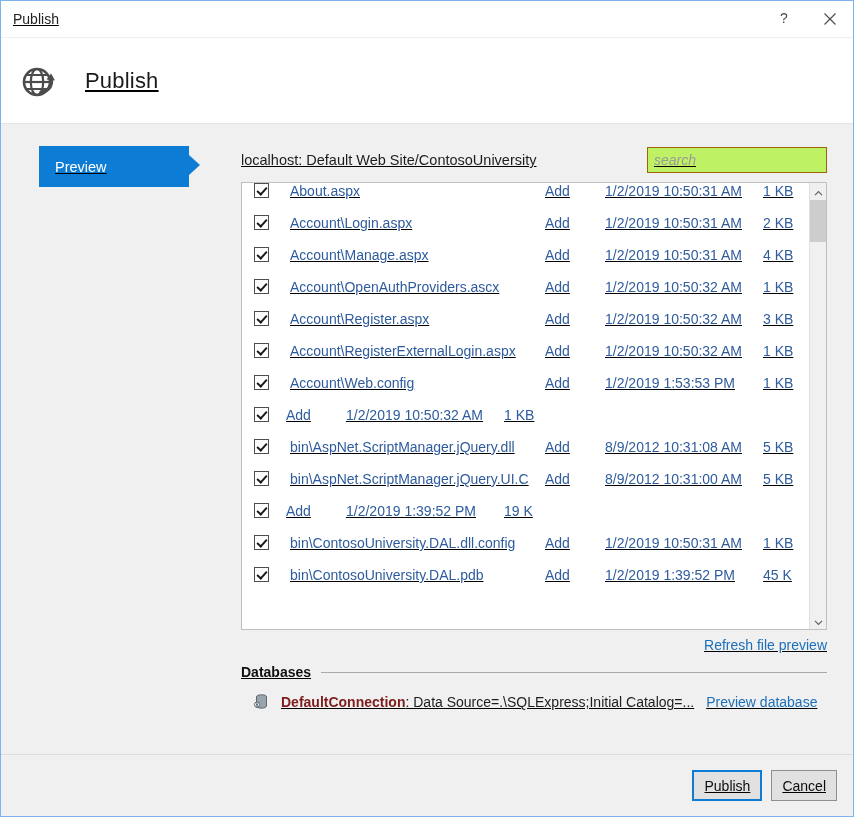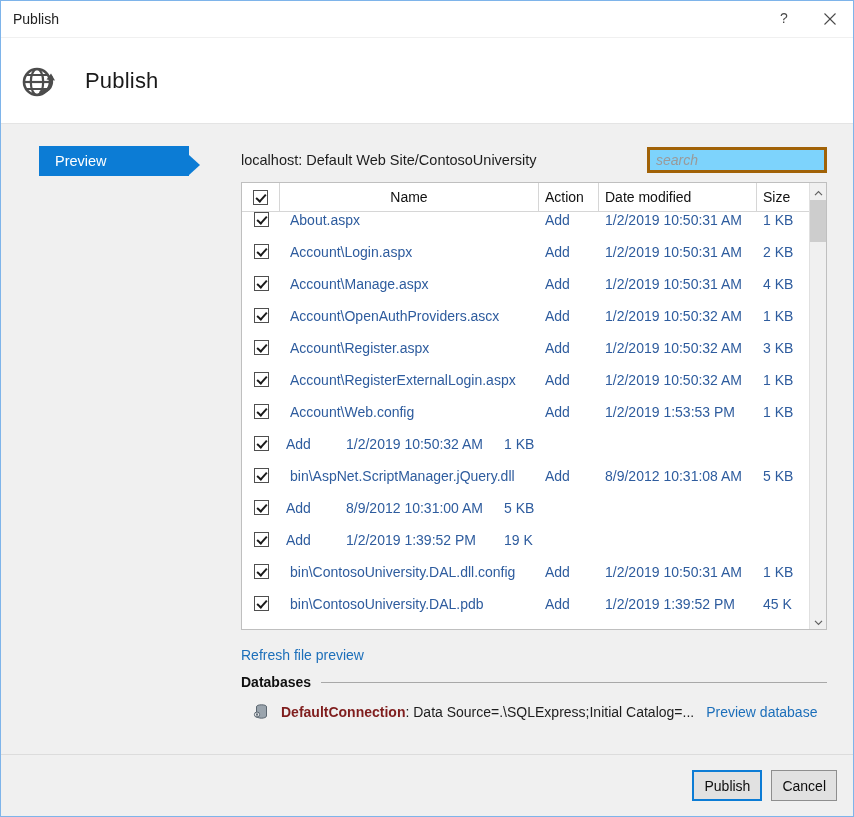--- a/index.html
+++ b/index.html
@@ -17,20 +17,21 @@
 
   .window {
     position: relative;
     width: 854px;
     height: 817px;
     box-sizing: border-box;
     border: 1px solid #7eb4ea;
     background: #f0f0f0;
     display: flex;
     flex-direction: column;
+    text-decoration: underline;
   }
 
   
   .titlebar {
     height: 36px;
     flex: 0 0 36px;
     background: #ffffff;
     display: flex;
     align-items: center;
     position: relative;
@@ -105,21 +106,21 @@
   .sidebar {
     width: 240px;
     flex: 0 0 240px;
     padding-top: 22px;
     box-sizing: border-box;
   }
   .nav-tab {
     position: relative;
     margin-left: 38px;
     width: 150px;
-    height: 30px;
+    height: 41px;
     background: #0c7cd5;
     display: flex;
     align-items: center;
     box-sizing: border-box;
     cursor: default;
   }
   .nav-tab .nav-label {
     color: #ffffff;
     font-size: 14.5px;
     padding-left: 16px;
@@ -153,22 +154,22 @@
     margin-bottom: 8px;
   }
   .site-path {
     font-size: 14.5px;
     color: #1d1d1d;
   }
   .search-box {
     width: 180px;
     height: 26px;
     box-sizing: border-box;
-    border: 3px solid #a16207;
-    background: #7dd3fc;
+    border: 1px solid #a16207;
+    background: #bef264;
     font-family: "Liberation Sans", sans-serif;
     font-size: 14px;
     font-style: italic;
     color: #333;
     padding: 0 6px;
   }
   .search-box::placeholder {
     color: #9a9a9a;
     font-style: italic;
     opacity: 1;
@@ -291,21 +292,22 @@
     left: 0;
     width: 100%;
     height: 42px;
     background: #cdcdcd;
     cursor: default;
   }
 
   
   .refresh-row {
     display: flex;
-    margin-top: 17px;
+    justify-content: flex-end;
+    margin-top: 7px;
   }
   .link {
     font-size: 14px;
     color: #1c6fba;
     cursor: default;
     text-decoration: none;
   }
 
   .section {
     margin-top: 11px;
@@ -434,29 +436,20 @@
     <div class="main">
 
       <div class="toprow">
         <span class="site-path">localhost: Default Web Site/ContosoUniversity</span>
         <input class="search-box" type="text" placeholder="search" style="">
       </div>
 
       <div class="grid-wrap">
         <div class="grid">
 
-          <div class="grid-head">
-            <div class="hc hc-check">
-              <span class="cbx checked"></span>
-            </div>
-            <div class="hc hc-name">Name</div>
-            <div class="hc hc-action">Action</div>
-            <div class="hc hc-date">Date modified</div>
-            <div class="hc hc-size">Size</div>
-          </div>
 
           <div class="grid-rows" id="grid-rows">
               <div class="row">
                 <div class="cell c-check">
                   <span class="cbx checked"></span>
                 </div>
                 <div class="cell c-name">About.aspx</div>
                 <div class="cell c-action">Add</div>
                 <div class="cell c-date">1/2/2019 10:50:31 AM</div>
                 <div class="cell c-size">1 KB</div>
@@ -529,20 +522,21 @@
                 </div>
                 <div class="cell c-name">bin\AspNet.ScriptManager.jQuery.dll</div>
                 <div class="cell c-action">Add</div>
                 <div class="cell c-date">8/9/2012 10:31:08 AM</div>
                 <div class="cell c-size">5 KB</div>
               </div>
               <div class="row">
                 <div class="cell c-check">
                   <span class="cbx checked"></span>
                 </div>
+                <div class="cell c-name">bin\AspNet.ScriptManager.jQuery.UI.C</div>
                 <div class="cell c-action">Add</div>
                 <div class="cell c-date">8/9/2012 10:31:00 AM</div>
                 <div class="cell c-size">5 KB</div>
               </div>
               <div class="row">
                 <div class="cell c-check">
                   <span class="cbx checked"></span>
                 </div>
                 <div class="cell c-action">Add</div>
                 <div class="cell c-date">1/2/2019 1:39:52 PM</div>

